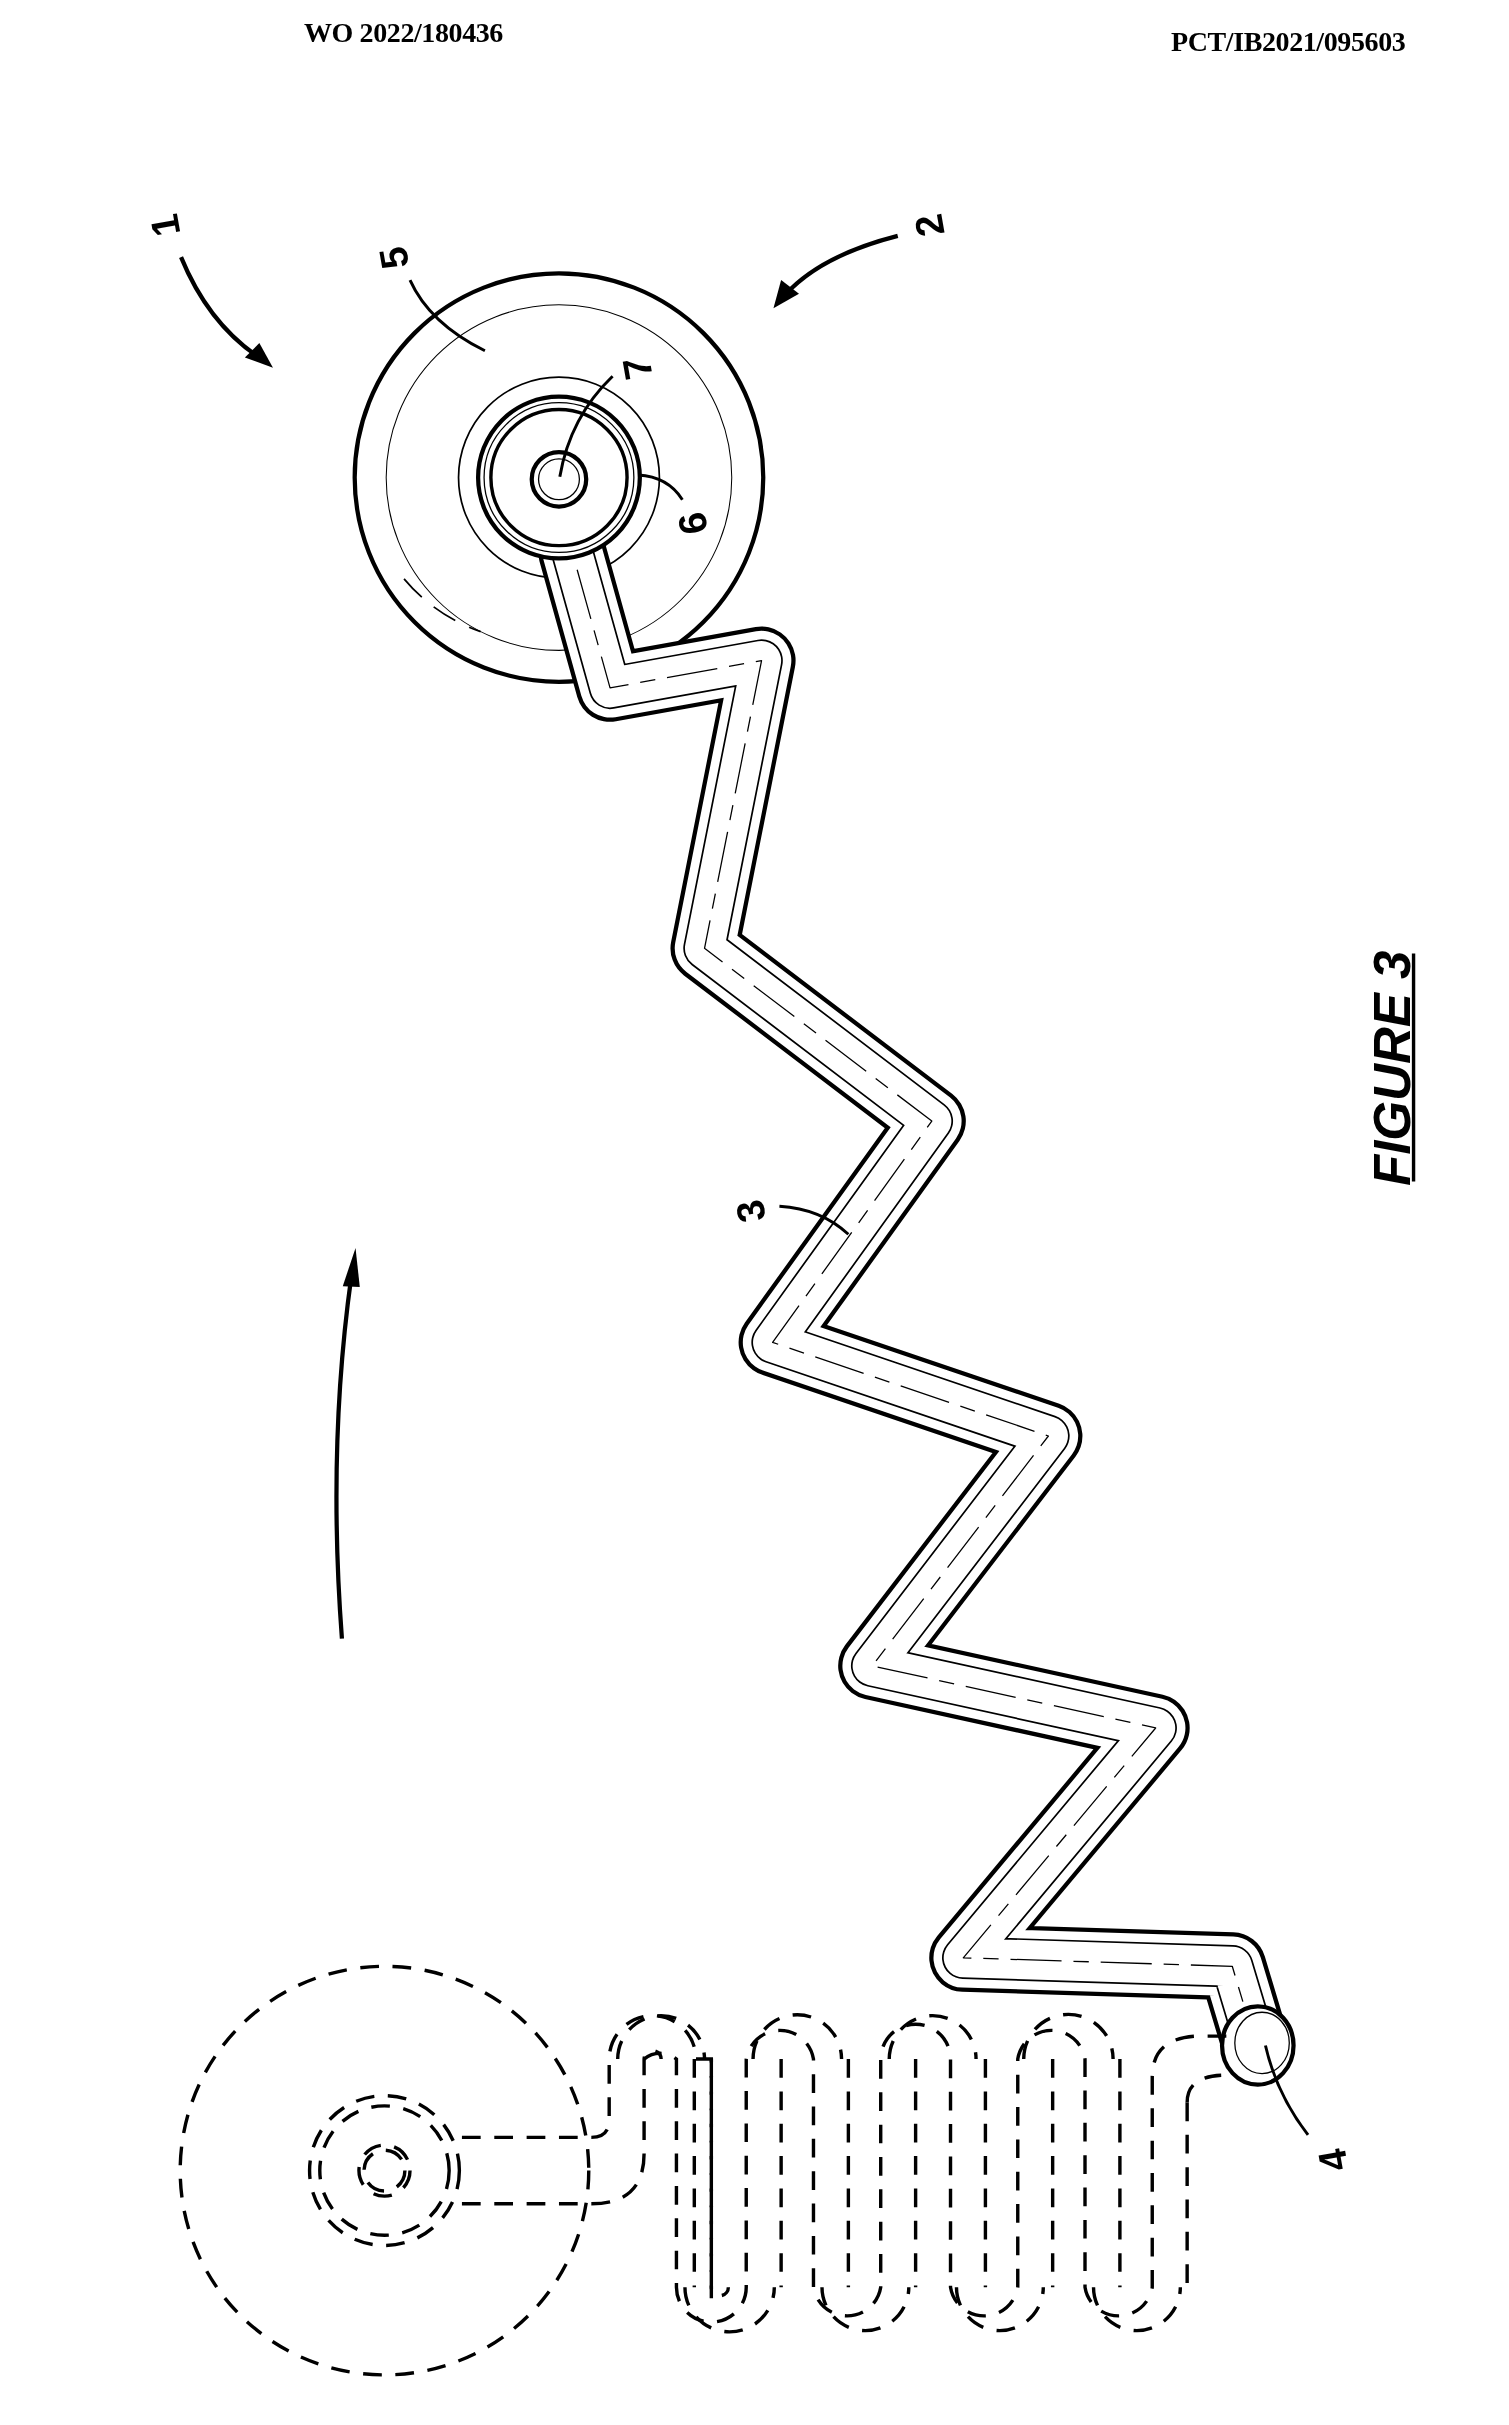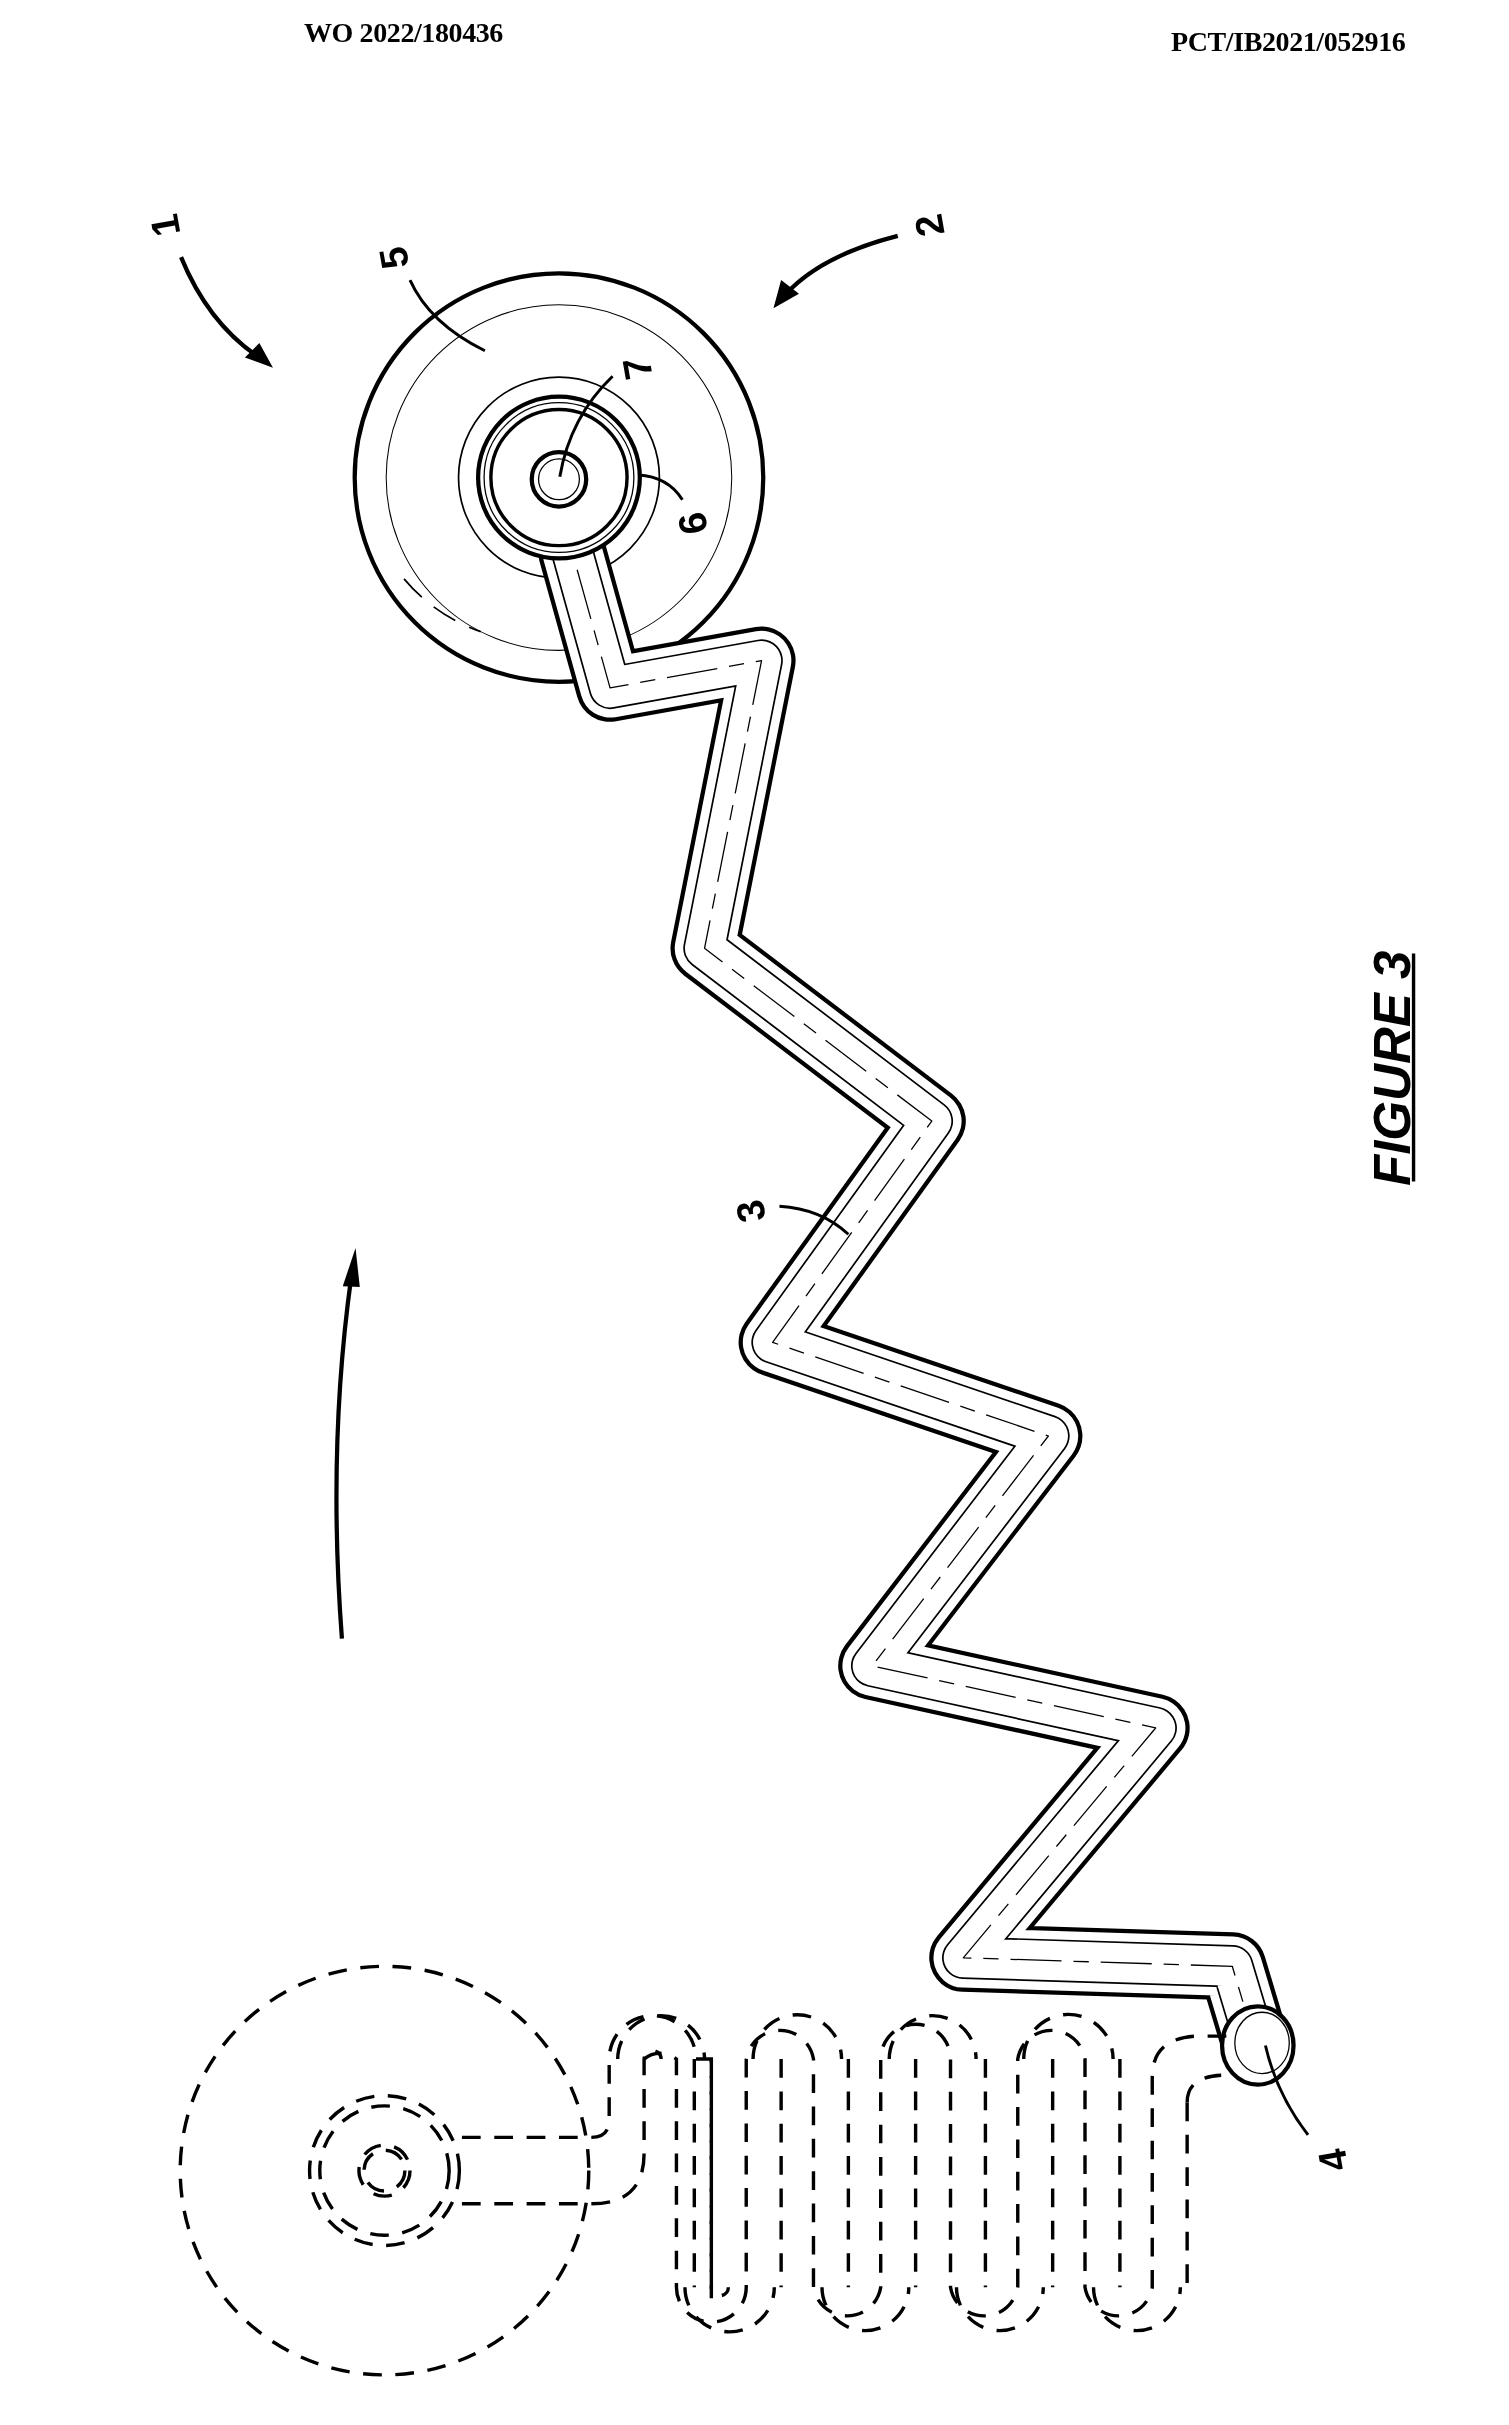--- a/index.html
+++ b/index.html
@@ -11,21 +11,21 @@
   svg.drawing { position: absolute; left: 0; top: 0; }
   .ref { font-family: "Liberation Sans", "DejaVu Sans", sans-serif; font-weight: bold; font-size: 46px; fill: #000; }
   .fig { font-family: "Liberation Sans", "DejaVu Sans", sans-serif; font-weight: bold; font-style: italic; font-size: 60px; fill: #000; }
 </style>
 </head>
 <body>
 
 <div class="page">
 
   <div class="hdr hdr-left">WO 2022/180436</div>
-  <div class="hdr hdr-right">PCT/IB2021/052916</div>
+  <div class="hdr hdr-right">PCT/IB2021/095603</div>
 
   <svg class="drawing" width="1510" height="2426" viewBox="0 0 1774 2850" xmlns="http://www.w3.org/2000/svg">
 
     <g>
       <path d="M208 302 Q 240 380 300 420" fill="none" stroke="#000" stroke-width="5"></path>
       <polygon points="316,432 283,420 300,403" fill="#000"></polygon>
       <text class="ref" x="0" y="0" transform="translate(205,262) rotate(-100)" text-anchor="middle">1</text>
     </g>
 
     <g>

